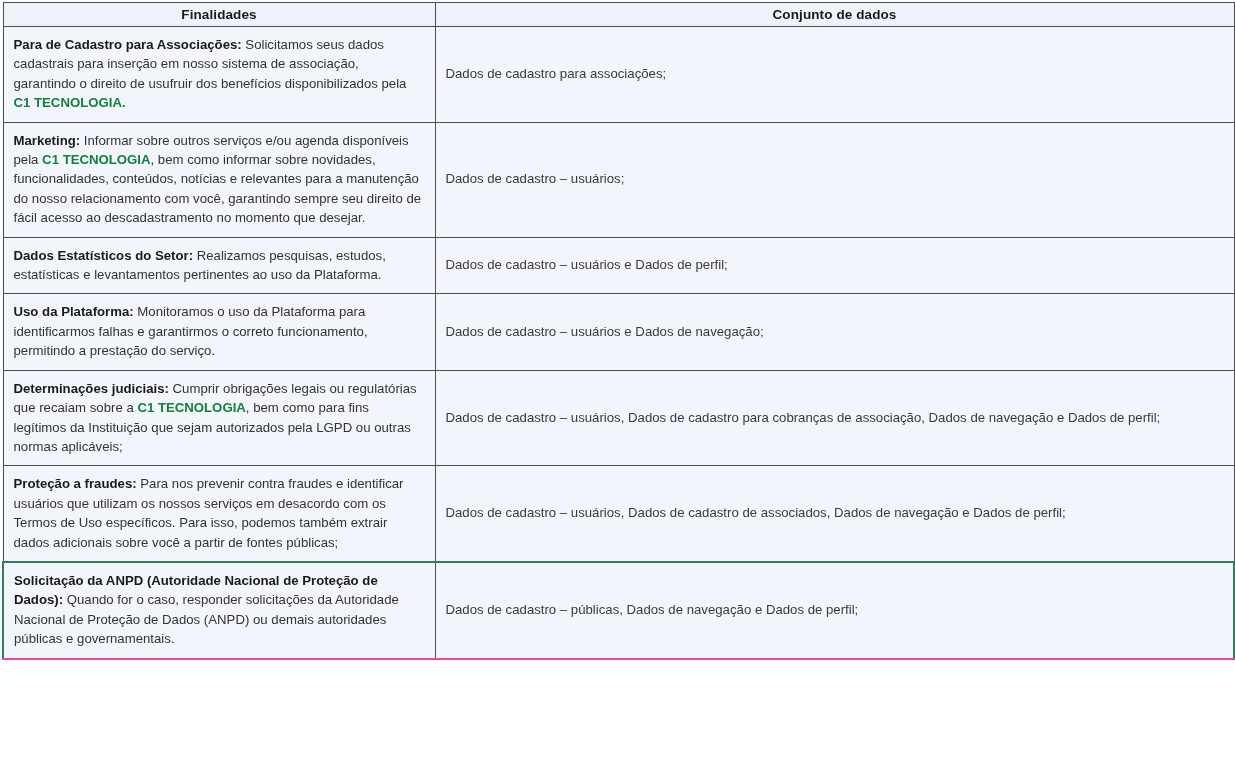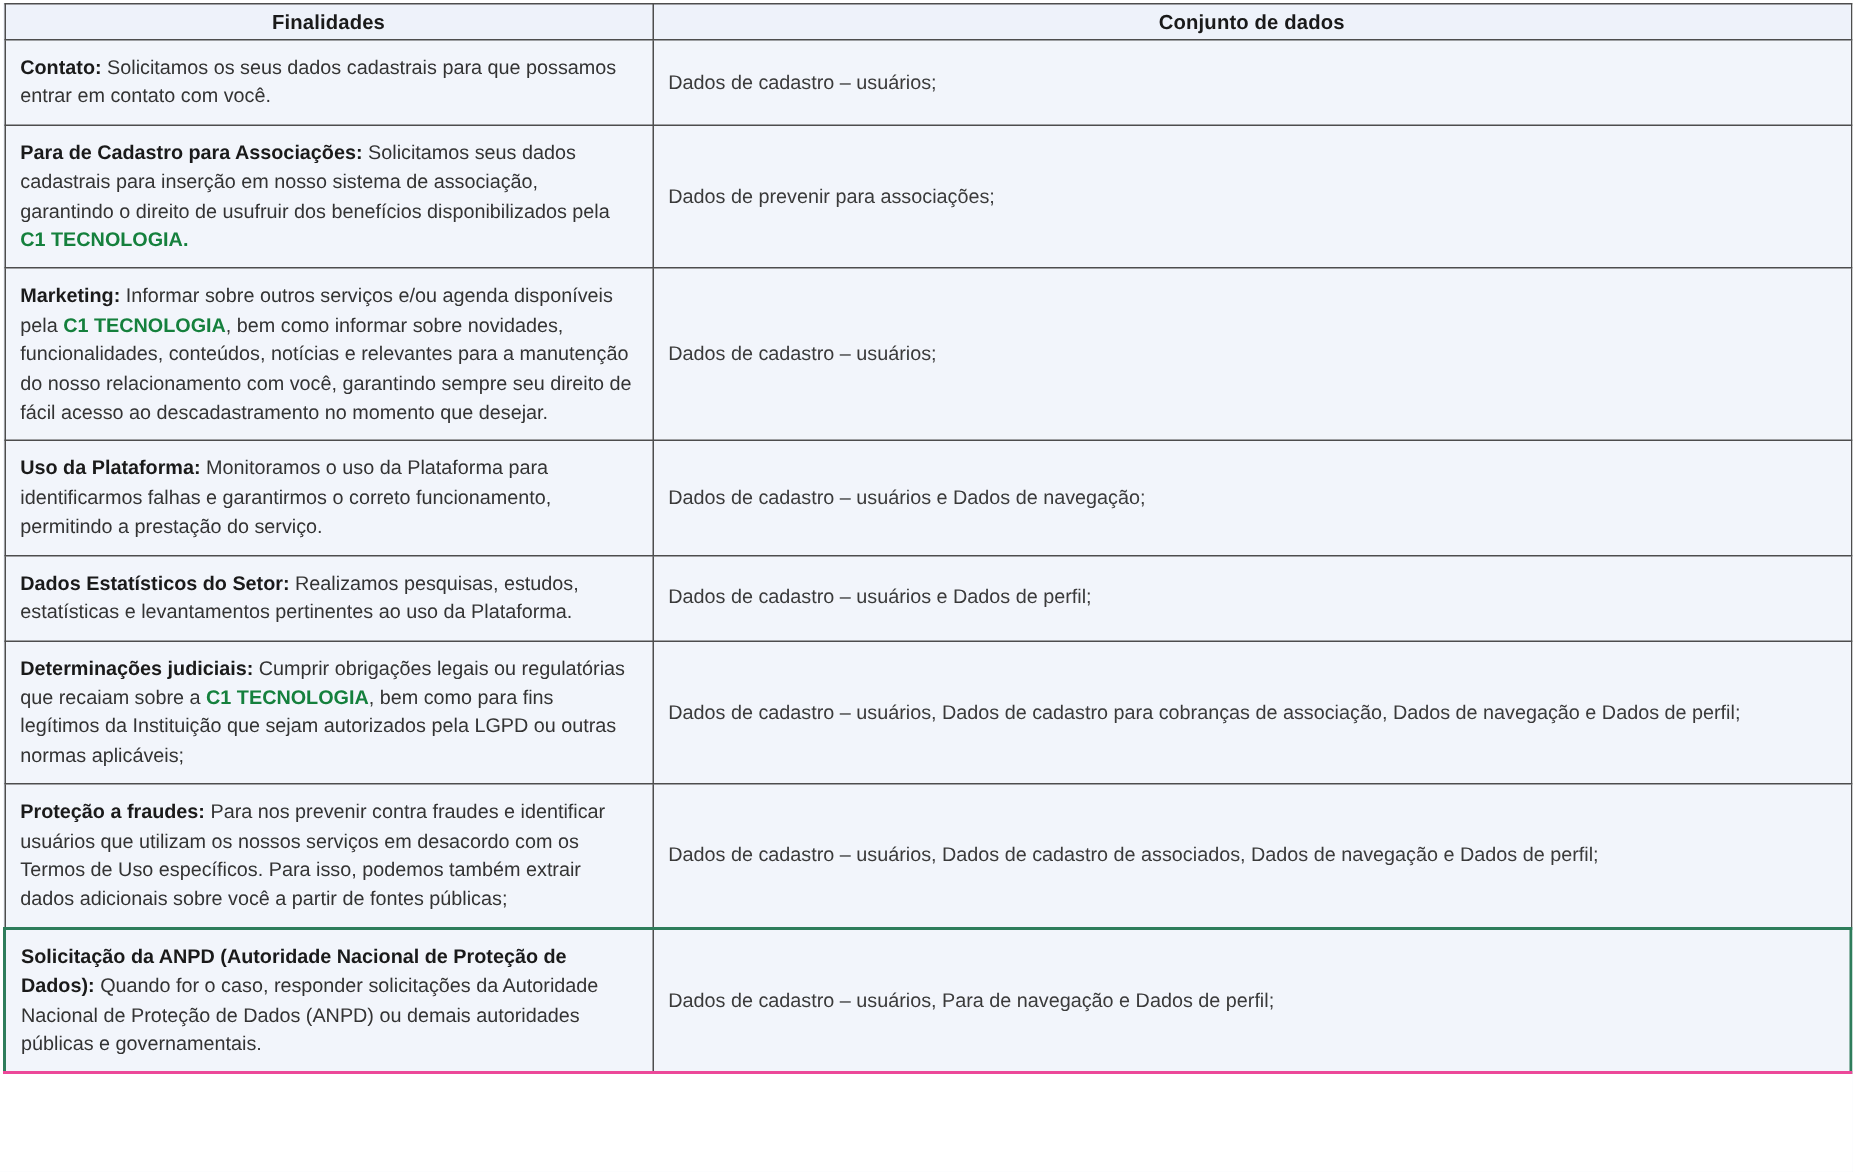--- a/index.html
+++ b/index.html
@@ -82,61 +82,55 @@
     </colgroup>
     <thead>
       <tr>
         <th>Finalidades</th>
         <th>Conjunto de dados</th>
       </tr>
     </thead>
     <tbody>
       <tr>
         <td>
-          <span class="lead">Contato:</span><span> Solicitamos os seus dados cadastrais para que possamos entrar em contato com você.</span>
-        </td>
-        <td class="dataset-cell">Dados de cadastro – usuários;</td>
-      </tr>
-      <tr>
-        <td>
           <span class="lead">Para de Cadastro para Associações:</span><span> Solicitamos seus dados cadastrais para inserção em nosso sistema de associação, garantindo o direito de usufruir dos benefícios disponibilizados pela </span><span class="strongname">C1 TECNOLOGIA.</span><span></span>
         </td>
-        <td class="dataset-cell">Dados de prevenir para associações;</td>
+        <td class="dataset-cell">Dados de cadastro para associações;</td>
       </tr>
       <tr>
         <td>
           <span class="lead">Marketing:</span><span> Informar sobre outros serviços e/ou agenda disponíveis pela </span><span class="strongname">C1 TECNOLOGIA</span><span>, bem como informar sobre novidades, funcionalidades, conteúdos, notícias e relevantes para a manutenção do nosso relacionamento com você, garantindo sempre seu direito de fácil acesso ao descadastramento no momento que desejar.</span>
         </td>
         <td class="dataset-cell">Dados de cadastro – usuários;</td>
       </tr>
       <tr>
         <td>
+          <span class="lead">Dados Estatísticos do Setor:</span><span> Realizamos pesquisas, estudos, estatísticas e levantamentos pertinentes ao uso da Plataforma.</span>
+        </td>
+        <td class="dataset-cell">Dados de cadastro – usuários e Dados de perfil;</td>
+      </tr>
+      <tr>
+        <td>
           <span class="lead">Uso da Plataforma:</span><span> Monitoramos o uso da Plataforma para identificarmos falhas e garantirmos o correto funcionamento, permitindo a prestação do serviço.</span>
         </td>
         <td class="dataset-cell">Dados de cadastro – usuários e Dados de navegação;</td>
-      </tr>
-      <tr>
-        <td>
-          <span class="lead">Dados Estatísticos do Setor:</span><span> Realizamos pesquisas, estudos, estatísticas e levantamentos pertinentes ao uso da Plataforma.</span>
-        </td>
-        <td class="dataset-cell">Dados de cadastro – usuários e Dados de perfil;</td>
       </tr>
       <tr>
         <td>
           <span class="lead">Determinações judiciais:</span><span> Cumprir obrigações legais ou regulatórias que recaiam sobre a </span><span class="strongname">C1 TECNOLOGIA</span><span>, bem como para fins legítimos da Instituição que sejam autorizados pela LGPD ou outras normas aplicáveis;</span>
         </td>
         <td class="dataset-cell">Dados de cadastro – usuários, Dados de cadastro para cobranças de associação, Dados de navegação e Dados de perfil;</td>
       </tr>
       <tr>
         <td>
           <span class="lead">Proteção a fraudes:</span><span> Para nos prevenir contra fraudes e identificar usuários que utilizam os nossos serviços em desacordo com os Termos de Uso específicos. Para isso, podemos também extrair dados adicionais sobre você a partir de fontes públicas;</span>
         </td>
         <td class="dataset-cell">Dados de cadastro – usuários, Dados de cadastro de associados, Dados de navegação e Dados de perfil;</td>
       </tr>
       <tr class="highlight-row">
         <td>
           <span class="lead">Solicitação da ANPD (Autoridade Nacional de Proteção de Dados):</span><span> Quando for o caso, responder solicitações da Autoridade Nacional de Proteção de Dados (ANPD) ou demais autoridades públicas e governamentais.</span>
         </td>
-        <td class="dataset-cell">Dados de cadastro – usuários, Para de navegação e Dados de perfil;</td>
+        <td class="dataset-cell">Dados de cadastro – públicas, Dados de navegação e Dados de perfil;</td>
       </tr>
     </tbody>
   </table>
 </div>
 
 </body></html>

